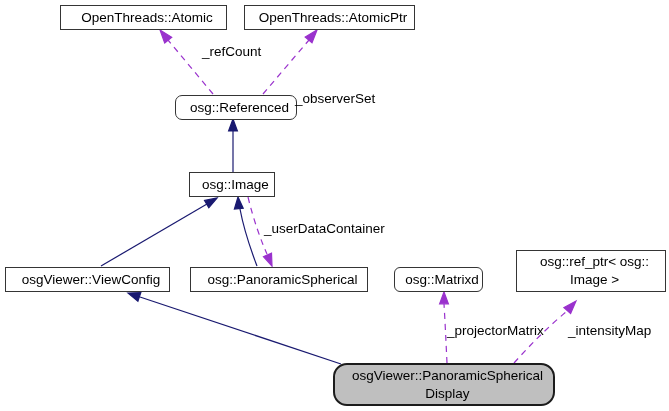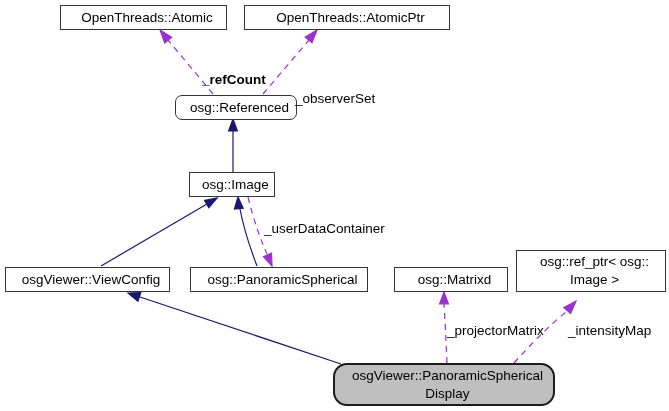--- a/index.html
+++ b/index.html
@@ -103,39 +103,39 @@
 
       <g>
         <path d="M 514,363 C 531,344 549,326 566,312" fill="none" stroke-dasharray="6,5"></path>
         <polygon points="576,301 570.6,313.5 563.9,307.5"></polygon>
       </g>
     </g>
   </svg>
 
   <div class="node" style="left:60px; top:5px; width:167px; height:25px;">OpenThreads::Atomic</div>
 
-  <div class="node" style="left:244px; top:5px; width:206px; height:25px;">OpenThreads::AtomicPtr</div>
+  <div class="node" style="left:244px; top:5px; width:171px; height:25px;">OpenThreads::AtomicPtr</div>
 
   <div class="node" style="left:175px; top:95px; width:122px; height:25px;border-radius:7px;">osg::Referenced</div>
 
   <div class="node" style="left:189px; top:172px; width:86px; height:25px;">osg::Image</div>
 
   <div class="node" style="left:5px; top:267px; width:165px; height:25px;">osgViewer::ViewConfig</div>
 
   <div class="node" style="left:190px; top:267px; width:178px; height:25px;">osg::PanoramicSpherical</div>
 
-  <div class="node" style="left:394px; top:267px; width:114px; height:25px;">osg::Matrixd</div>
+  <div class="node" style="left:394px; top:267px; width:89px; height:25px;border-radius:6px;">osg::Matrixd</div>
 
   <div class="node" style="left:516px; top:250px; width:150px; height:42px;">osg::ref_ptr&lt; osg::
 Image &gt;</div>
 
   <div class="node highlight" style="left:333px; top:363px; width:222px; height:43px;border-radius:14px;">osgViewer::PanoramicSpherical
 Display</div>
 
-  <div class="edge-label" style="left:202px; top:72px;font-weight:bold;">_refCount</div>
+  <div class="edge-label" style="left:202px; top:44px;">_refCount</div>
 
   <div class="edge-label" style="left:295px; top:55px;margin-top:36px;">_observerSet</div>
 
   <div class="edge-label" style="left:264px; top:221px;">_userDataContainer</div>
 
   <div class="edge-label" style="left:447px; top:323px;">_projectorMatrix</div>
 
   <div class="edge-label" style="left:568px; top:323px;">_intensityMap</div>
 
 </div>

